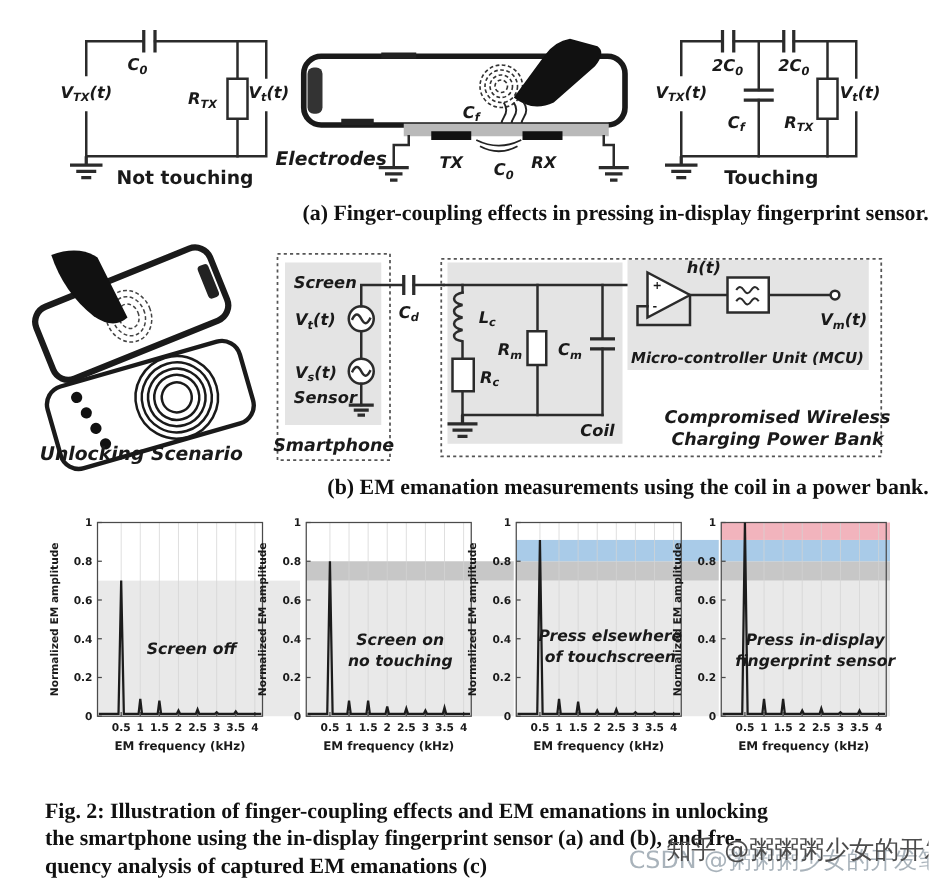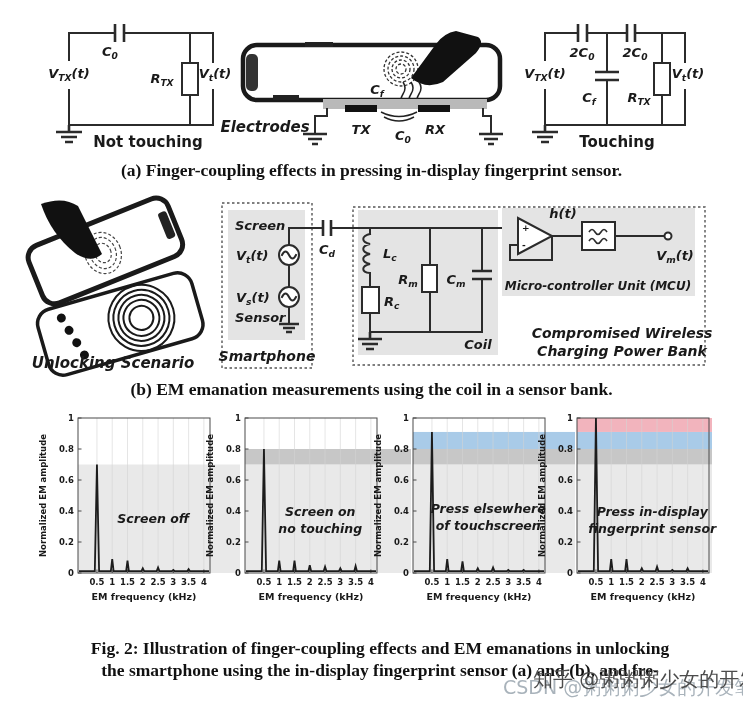--- a/index.html
+++ b/index.html
@@ -8,24 +8,24 @@
   .abs{position:absolute;}
   svg{overflow:visible;display:block;}
   svg text{fill:#1a1a1a;}
   .clab{font:italic 700 13px "DejaVu Sans",sans-serif;}
   .clab12{font:italic 700 12px "DejaVu Sans",sans-serif;}
   .blab{font:700 15px "DejaVu Sans",sans-serif;}
   .ilab{font:italic 700 15px "DejaVu Sans",sans-serif;}
   .ilab13{font:italic 700 13px "DejaVu Sans",sans-serif;}
   .ilab14{font:italic 700 14px "DejaVu Sans",sans-serif;}
   .sub{font-size:70%;}
-  .caption{position:absolute;left:0;width:743px;text-align:center;
+  .caption{position:absolute;left:0;width:743px;text-align:right;
            font:700 17.5px "Liberation Serif",serif;color:#111;}
   .figcap{position:absolute;left:36px;width:688px;
-          font:700 17.5px/22px "Liberation Serif",serif;color:#111;text-align:center;}
+          font:700 17.5px/22px "Liberation Serif",serif;color:#111;}
   .tick{font:700 8.5px "DejaVu Sans",sans-serif;}
   .ann{font:italic 700 12.5px "DejaVu Sans",sans-serif;}
   .xlab{font:700 9.5px "DejaVu Sans",sans-serif;}
   .ylab{font:700 8.5px "DejaVu Sans",sans-serif;}
   .wm{position:absolute;white-space:nowrap;}
   .wm .light{position:absolute;left:0;top:9px;color:#a9b3bb;font:400 19px "DejaVu Sans",sans-serif;}
   .wm .dark{position:absolute;left:30px;top:0;color:#4c4c4c;font:400 20px "DejaVu Sans",sans-serif;}
   .wire{stroke:#2b2b2b;stroke-width:2;fill:none;stroke-linecap:square;}
   .wire3{stroke:#2b2b2b;stroke-width:2.6;fill:none;}
   .comp{fill:#fff;stroke:#2b2b2b;stroke-width:2;}
@@ -184,21 +184,21 @@
         <path d="M367,43 q3,-5 6,0 q3,5 6,0 q3,-5 6,0"></path>
     </g>
     <circle class="comp" cx="446" cy="38" r="3.5"></circle>
     <text class="clab" x="341" y="20" text-anchor="middle">h(t)</text>
     <text class="clab" x="453" y="62" text-anchor="middle"><tspan>V</tspan><tspan class="sub" dy="3">m</tspan><tspan dy="-3">(t)</tspan></text>
     <text class="clab12" x="376" y="92" text-anchor="middle">Micro-controller Unit (MCU)</text>
     <text class="ilab14" x="400" y="140" text-anchor="middle">Compromised Wireless</text>
     <text class="ilab14" x="400" y="158" text-anchor="middle">Charging Power Bank</text>
   </svg>
 
-  <div class="caption" style="top:379px;">(b) EM emanation measurements using the coil in a sensor bank.</div>
+  <div class="caption" style="top:379px;">(b) EM emanation measurements using the coil in a power bank.</div>
 
   <div class="abs" style="left:38px;top:410px;">
       <svg viewBox="0 0 212 204" width="212" height="204" style="overflow: visible;">
         <rect x="40" y="54.5" width="162" height="108.5" fill="#e9e9e9"></rect>
         <line x1="58.94444444444444" y1="8" x2="58.94444444444444" y2="163" stroke="#d4d4d4" stroke-width="0.6"></line>
         <line x1="74.22222222222223" y1="8" x2="74.22222222222223" y2="163" stroke="#d4d4d4" stroke-width="0.6"></line>
         <line x1="89.5" y1="8" x2="89.5" y2="163" stroke="#d4d4d4" stroke-width="0.6"></line>
         <line x1="104.77777777777779" y1="8" x2="104.77777777777779" y2="163" stroke="#d4d4d4" stroke-width="0.6"></line>
         <line x1="120.05555555555556" y1="8" x2="120.05555555555556" y2="163" stroke="#d4d4d4" stroke-width="0.6"></line>
         <line x1="135.33333333333331" y1="8" x2="135.33333333333331" y2="163" stroke="#d4d4d4" stroke-width="0.6"></line>
@@ -384,20 +384,21 @@
         <text x="115.24" y="122.65" text-anchor="middle" class="ann">fingerprint sensor</text>
         <text x="106" y="190" text-anchor="middle" class="xlab">EM frequency (kHz)</text>
         <text x="8" y="85.5" text-anchor="middle" class="ylab" transform="rotate(-90 8 85.5)">Normalized EM amplitude</text>
       </svg>
     </div>
 
 
   <div class="figcap" style="top:637px;">
     <div>Fig. 2: Illustration of finger-coupling effects and EM emanations in unlocking</div>
     <div>the smartphone using the in-display fingerprint sensor (a) and (b), and fre-</div>
+    <div>quency analysis of captured EM emanations (c)</div>
   </div>
 
   <div class="wm" style="left:503px;top:666px;width:265px;height:40px;">
     <span class="light">CSDN @粥粥粥少女的开发笔记</span>
     <span class="dark">知乎 @粥粥粥少女的开发笔记</span>
   </div>
 
 </div>
 
 </body></html>

